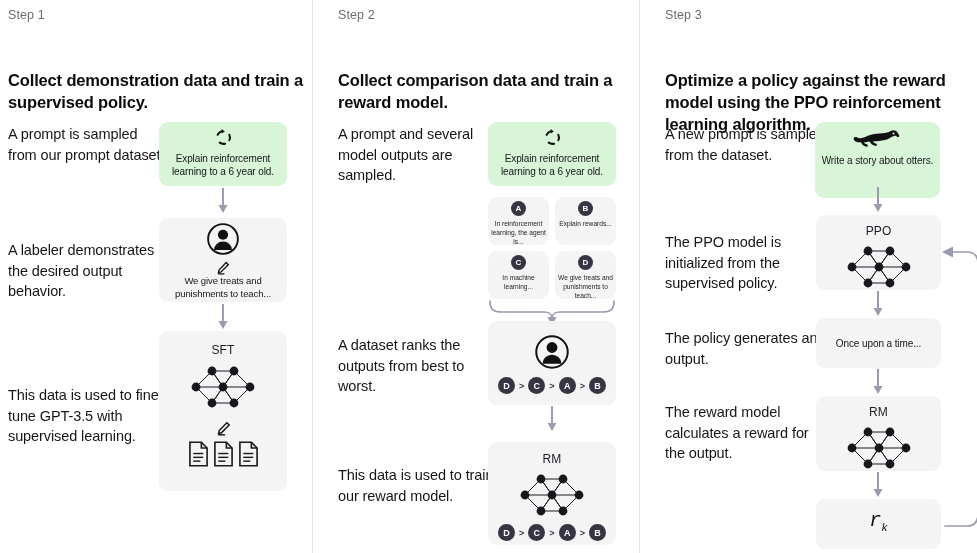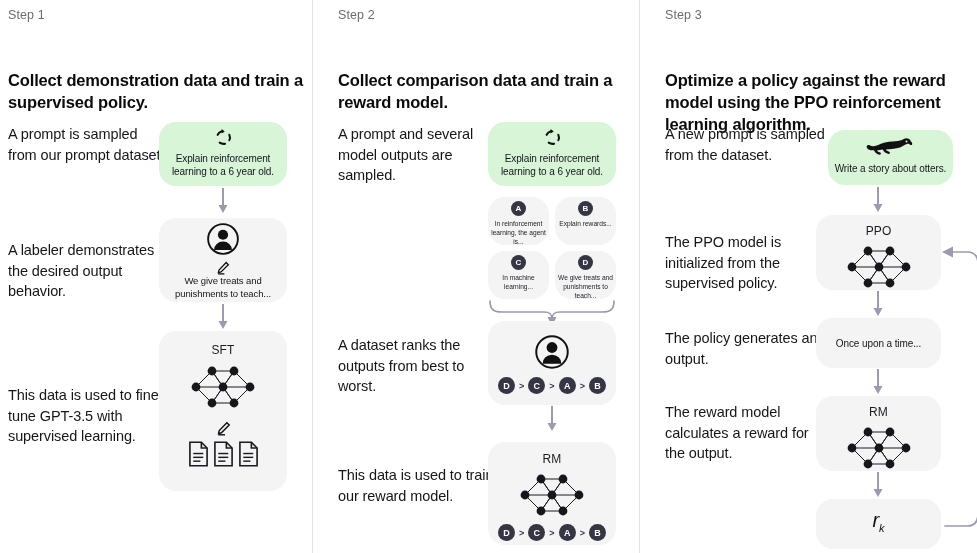--- a/index.html
+++ b/index.html
@@ -66,21 +66,21 @@
     font-size: 14.5px;
     line-height: 1.42;
     color: #16161a;
     letter-spacing: -.1px;
     width: 160px;
   }
 
   
   .node {
     position: absolute;
-    border-radius: 17px;
+    border-radius: 9px;
     box-sizing: border-box;
   }
   .node.grey  { background: #f4f4f5; }
   .node.green { background: #d8f5d8; }
 
   .node-title {
     text-align: center;
     font-size: 12px;
     color: #1c1c22;
     letter-spacing: .1px;
@@ -131,21 +131,21 @@
     gap: 4px;
   }
   .gt {
     color: #353543;
     font-size: 9px;
     font-weight: bold;
   }
 
   .rk {
     text-align: center;
-    font-family: Liberation Sans, sans-serif;
+    font-family: Liberation Mono, monospace;
     font-style: italic;
     font-size: 20px;
     color: #101014;
   }
   .rk sub {
     font-size: 11px;
     font-style: italic;
   }
 </style>
 </head>
@@ -398,21 +398,21 @@
 
   <div class="column" id="col3">
     <div class="step-label">Step 3</div>
     <div class="step-title">Optimize a policy against the reward model using the PPO reinforcement learning algorithm.</div>
 
     <div class="caption" style="top:124px;">A new prompt is sampled from the dataset.</div>
     <div class="caption" style="top:232px;">The PPO model is initialized from the supervised policy.</div>
     <div class="caption" style="top:328px;">The policy generates an output.</div>
     <div class="caption" style="top:402px;">The reward model calculates a reward for the output.</div>
 
-    <div class="node green" style="left:171px; top:122px; width:125px; height:55px;margin-top:8px;">
+    <div class="node green" style="left:158px; top:122px; width:125px; height:76px;">
       <div class="icon-row" style="height:32px;">
         <svg width="50" height="24" viewBox="0 0 50 24">
           <path d="M44.5 6.2 c-1.6 -2.2 -4.6 -2.6 -6.8 -1.3 c-2.2 1.3 -4.8 2.2 -8.2 2.4
                    c-4.4 .3 -8.4 .4 -12.3 1.6 c-3.2 1 -5.8 2.6 -8.4 3.2
                    c-2.1 .5 -3.6 .1 -5 -.8 c-1.3 -.8 -2.6 -.3 -3 .8
                    c-.5 1.4 .5 2.6 1.8 3.3 c1.7 .9 3.6 1.1 5.4 .9
                    c1.1 2.4 3 4 5.6 4.4 c.8 .1 1.3 -.4 1.3 -1.1
                    c0 -.7 -.5 -1.1 -1.2 -1.3 c-1.2 -.3 -2.1 -.9 -2.8 -1.9
                    l5.8 -.8 c1.2 2.4 3.2 4 5.9 4.3 c.8 .1 1.3 -.4 1.3 -1.1
                    c0 -.7 -.5 -1.1 -1.2 -1.3 c-1.3 -.3 -2.3 -1 -3 -2.1

